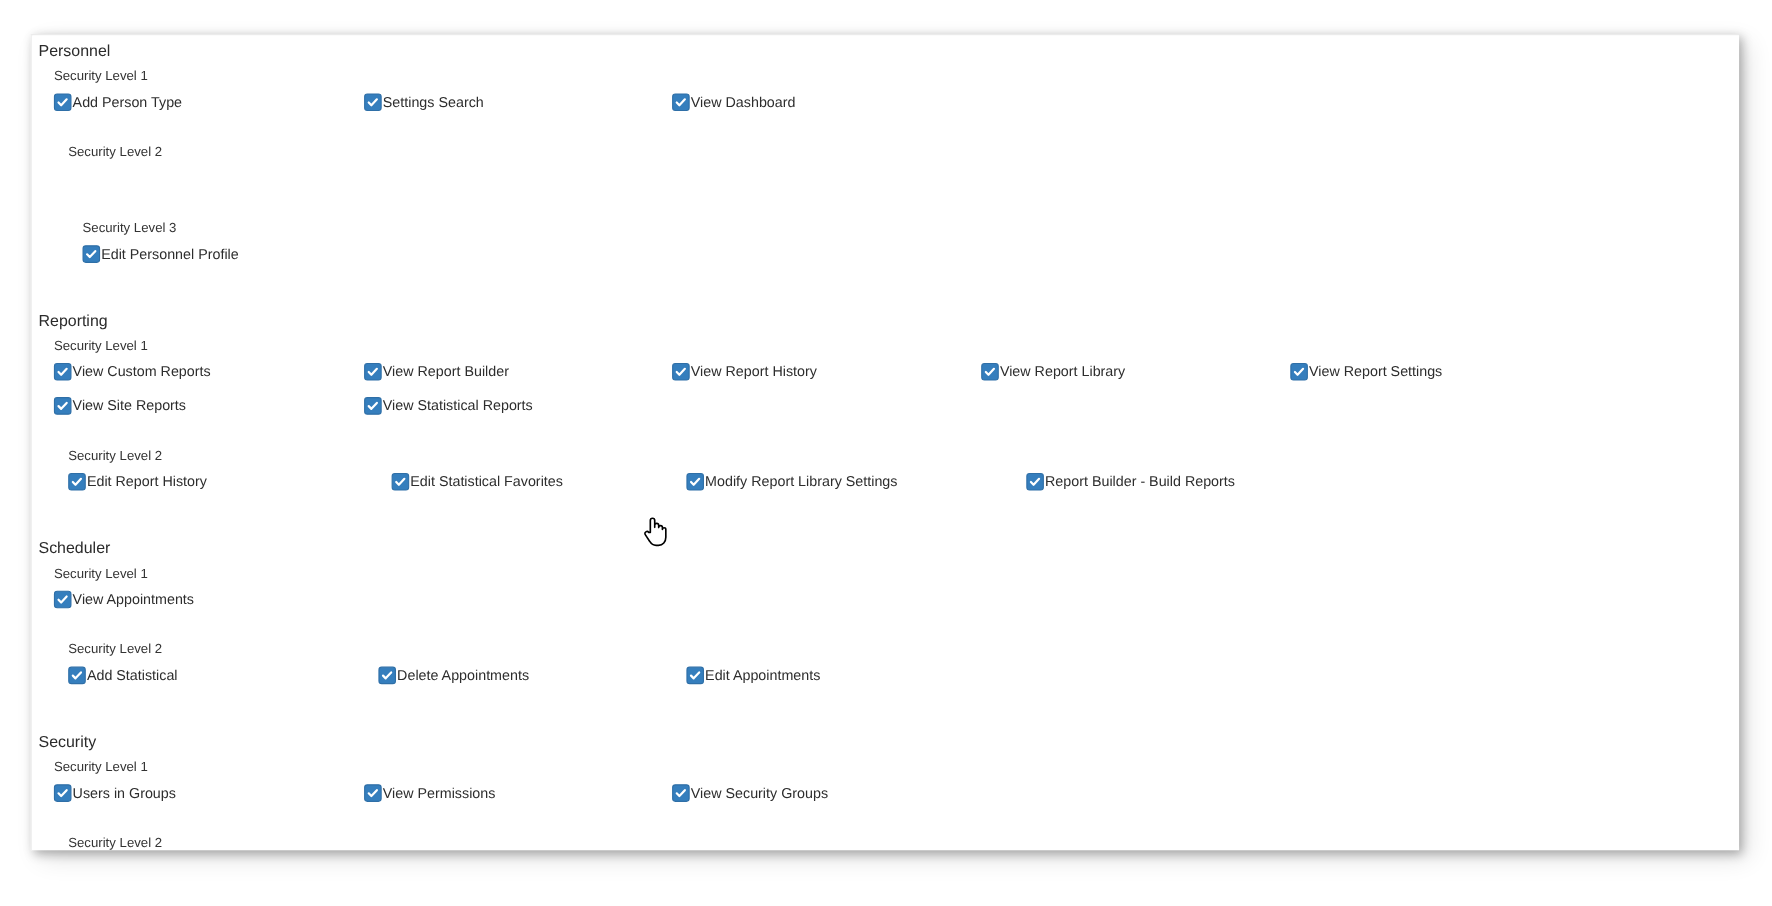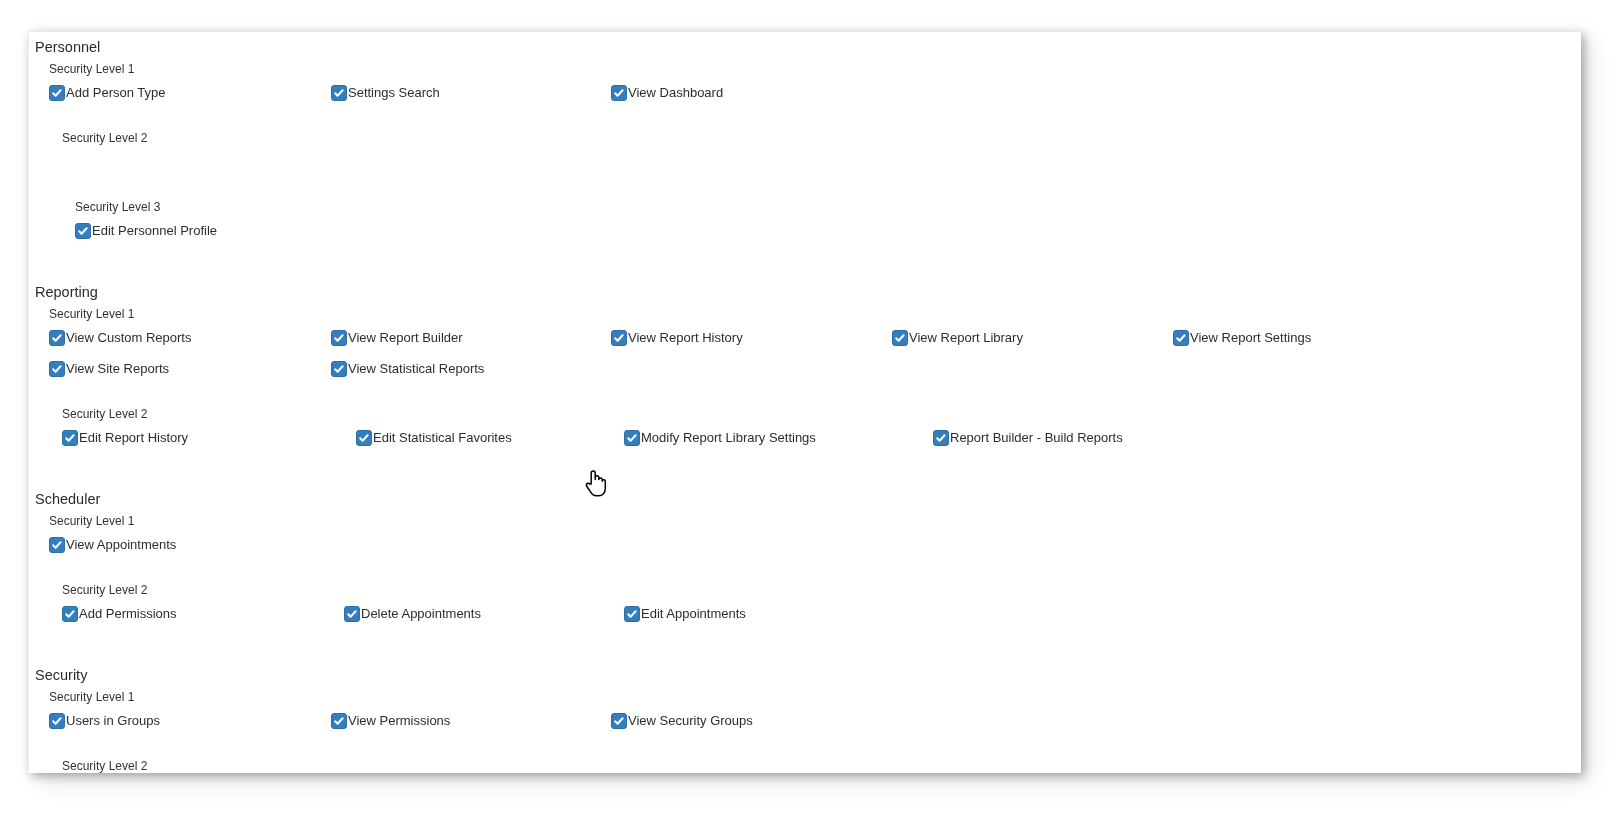--- a/index.html
+++ b/index.html
@@ -315,21 +315,21 @@
         <div class="level-group indent-2" style="position: absolute; left: 0px; right: 0px; top: 93px;">
           <div class="level-label" style="margin-left: 20px;">Security Level 2</div>
           <div class="rows" style="margin-top: 6px;">
             <div class="row">
               <div class="perm" style="left: 20px;">
                 <span class="cbx" role="checkbox" aria-checked="true">
                   <svg viewBox="0 0 12 12" aria-hidden="true">
                     <path d="M2.2 6.2 L4.6 8.7 L9.6 3.3" fill="none" stroke="#ffffff" stroke-width="2" stroke-linecap="round" stroke-linejoin="round"></path>
                   </svg>
                 </span>
-                <span class="perm-label">Add Permissions</span>
+                <span class="perm-label">Add Statistical</span>
               </div>
               <div class="perm" style="left: 302px;">
                 <span class="cbx" role="checkbox" aria-checked="true">
                   <svg viewBox="0 0 12 12" aria-hidden="true">
                     <path d="M2.2 6.2 L4.6 8.7 L9.6 3.3" fill="none" stroke="#ffffff" stroke-width="2" stroke-linecap="round" stroke-linejoin="round"></path>
                   </svg>
                 </span>
                 <span class="perm-label">Delete Appointments</span>
               </div>
               <div class="perm" style="left: 582px;">

